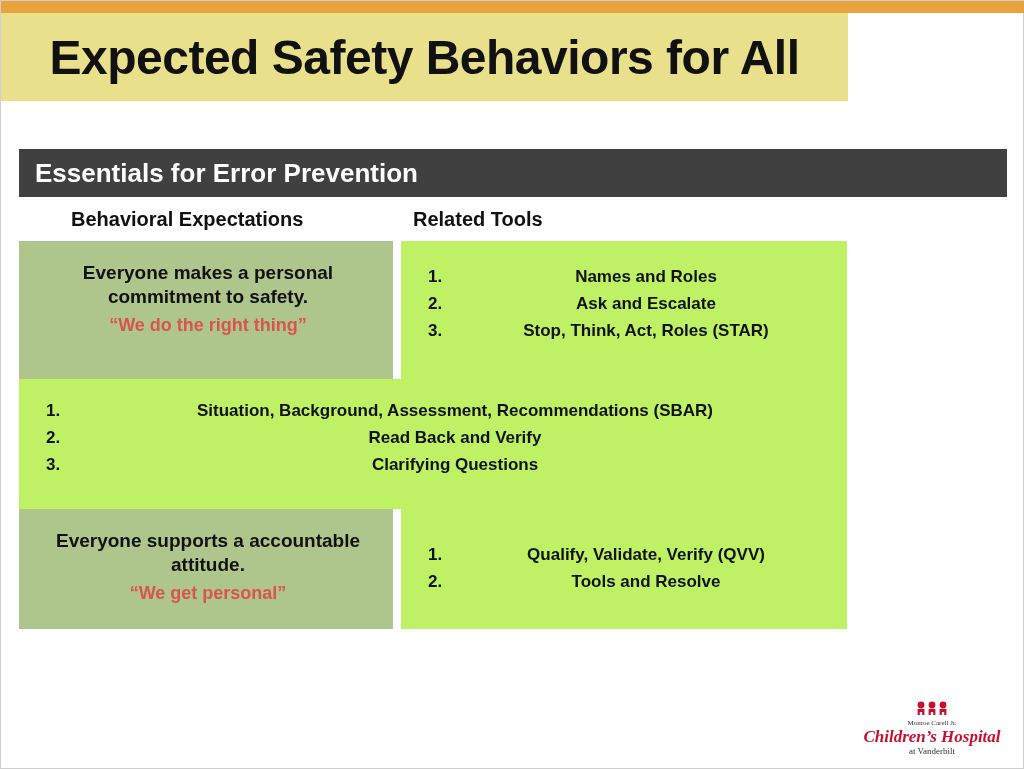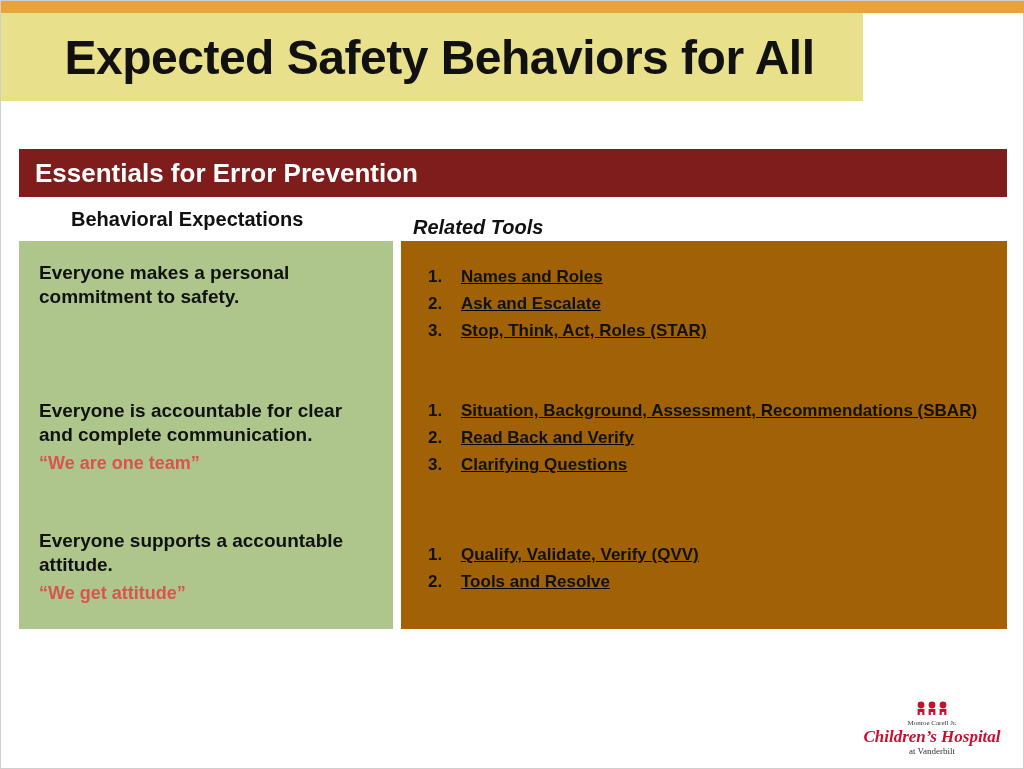--- a/index.html
+++ b/index.html
@@ -34,82 +34,81 @@
   .title-band {
     position: absolute;
     top: 12px;
     left: 0;
     width: 847px;
     height: 88px;
     background: #e8e08a;
     display: flex;
     align-items: center;
     justify-content: center;
-    padding-left: 15px;
   }
   .title-text {
     font-size: 48px;
     font-weight: bold;
     color: #111111;
     letter-spacing: -0.5px;
     white-space: nowrap;
   }
 
   
   .section-bar {
     position: absolute;
     top: 148px;
     left: 18px;
     width: 988px;
     height: 48px;
-    background: #7f1d1d;
+    background: #404040;
     display: flex;
     align-items: center;
   }
   .section-bar-text {
     color: #ffffff;
     font-size: 26px;
     font-weight: bold;
     margin-left: 16px;
   }
 
   
   .col-head {
     position: absolute;
     font-size: 20px;
     font-weight: bold;
     color: #111111;
   }
   .col-head.left { top: 207px; left: 34px; margin-left: 36px; }
-  .col-head.right { top: 215px; left: 412px; font-style: italic; }
+  .col-head.right { top: 207px; left: 412px; }
 
   
   .row {
     position: absolute;
     left: 18px;
-    width: 988px;
+    width: 828px;
     display: flex;
     gap: 8px;
+    text-align: center;
   }
   .row-1 { top: 240px; height: 138px; }
   .row-2 { top: 378px; height: 130px; }
   .row-3 { top: 508px; height: 120px; }
 
   .cell-left {
     width: 374px;
     background: #aec68c;
     box-sizing: border-box;
     padding: 20px 16px 10px 20px;
   }
   .cell-right {
     flex: 1;
-    background: #a16207;
+    background: #bef264;
     box-sizing: border-box;
     padding: 18px 16px 10px 6px;
-    text-decoration: underline;
   }
   .beh-text {
     font-size: 19px;
     font-weight: bold;
     color: #111111;
     line-height: 1.25;
     margin: 0;
   }
   .quote-text {
     font-size: 18px;
@@ -194,48 +193,45 @@
   <div class="section-bar">
     <div class="section-bar-text">Essentials for Error Prevention</div>
   </div>
 
   <div class="col-head left">Behavioral Expectations</div>
   <div class="col-head right">Related Tools</div>
 
   <div class="row row-1">
     <div class="cell-left">
       <p class="beh-text">Everyone makes a personal commitment to safety.</p>
+      <p class="quote-text">“We do the right thing”</p>
     </div>
     <div class="cell-right">
       <ol class="tools">
         <li>Names and Roles</li>
         <li>Ask and Escalate</li>
         <li>Stop, Think, Act, Roles (STAR)</li>
       </ol>
     </div>
   </div>
 
   <div class="row row-2">
-    <div class="cell-left">
-      <p class="beh-text">Everyone is accountable for clear and complete communication.</p>
-      <p class="quote-text">“We are one team”</p>
-    </div>
     <div class="cell-right">
       <ol class="tools">
         <li>Situation, Background, Assessment, Recommendations (SBAR)</li>
         <li>Read Back and Verify</li>
         <li>Clarifying Questions</li>
       </ol>
     </div>
   </div>
 
   <div class="row row-3">
     <div class="cell-left">
       <p class="beh-text">Everyone supports a accountable attitude.</p>
-      <p class="quote-text">“We get attitude”</p>
+      <p class="quote-text">“We get personal”</p>
     </div>
     <div class="cell-right">
       <ol class="tools">
         <li>Qualify, Validate, Verify (QVV)</li>
         <li>Tools and Resolve</li>
       </ol>
     </div>
   </div>
 
 

